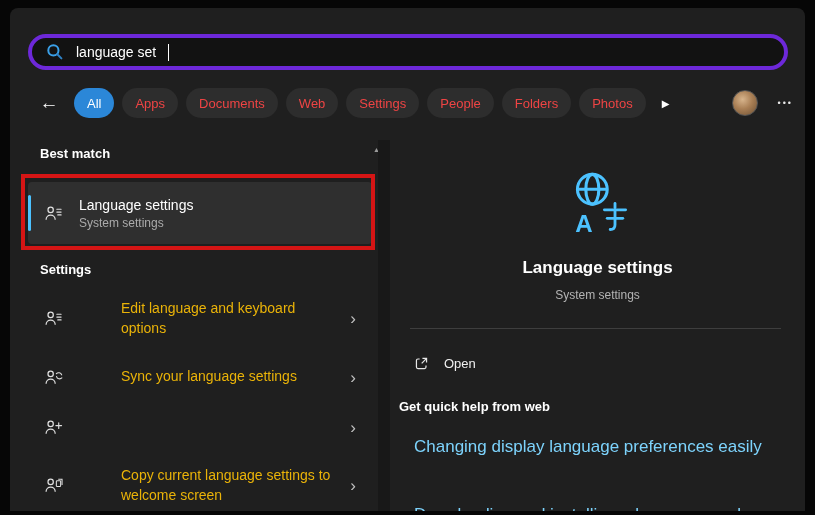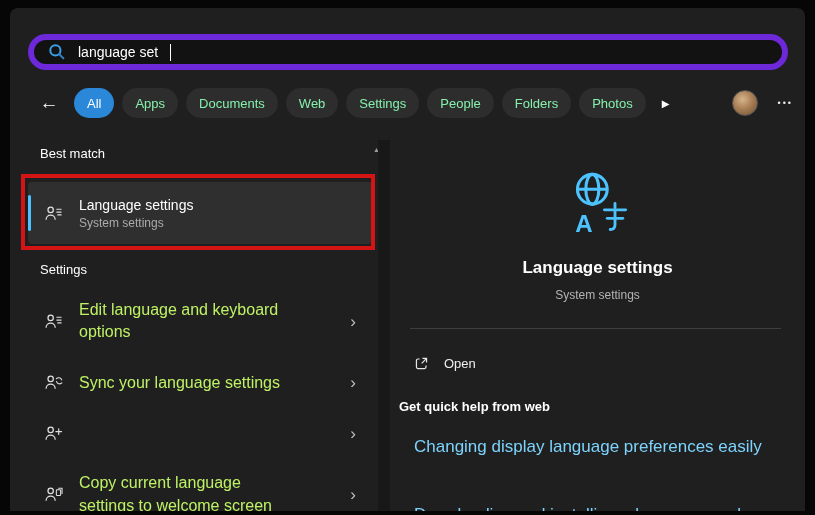--- a/index.html
+++ b/index.html
@@ -5,62 +5,62 @@
   * { margin:0; padding:0; box-sizing:border-box; }
   html,body { background:#000; }
   body { font-family:"Liberation Sans", sans-serif; }
 
   .window { position:relative; width:815px; height:515px; background:#060606; overflow:hidden; }
   .surface { position:absolute; left:10px; top:8px; width:795px; height:503px;
              background:#1f1f1f; border-radius:8px 8px 0 0; overflow:hidden; }
 
   
   .search-bar { position:absolute; left:18px; top:26px; width:760px; height:36px;
-    background:#121212; border:6px solid #6d28d9; border-radius:18px;
+    background:#121212; border:4px solid #6d28d9; border-radius:18px;
     display:flex; align-items:center; padding:0 14px; gap:11px; cursor:text; }
   .s-text { color:#ffffff; font-size:14px; }
   .caret { display:inline-block; width:1px; height:17px; background:#fff; margin-left:1px; }
 
   
   .tabs-row { position:absolute; left:26px; top:78px; right:12px; height:34px;
     display:flex; align-items:center; gap:8px; }
   button { background:none; border:none; font:inherit; color:inherit; cursor:pointer; }
   .back { color:#fff; font-size:19px; width:26px; margin-right:4px; }
   .chip { height:30px; padding:0 13px; border-radius:16px; background:#2d2d2d;
-    color:#86efac; font-size:13px; display:flex; align-items:center; white-space:nowrap; }
+    color:#ef4444; font-size:13px; display:flex; align-items:center; white-space:nowrap; }
   .chip.active { background:#2b87d8; color:#fff; }
   .overflow { color:#fff; font-size:10px; margin-left:8px; }
   .avatar { width:26px; height:26px; border-radius:50%; margin-left:auto;
     background:radial-gradient(circle at 40% 35%, #d7b48c 0%, #a97f55 45%, #6b4f33 100%);
     border:1px solid #555; cursor:pointer; }
   .more { color:#e8e8e8; font-size:9px; letter-spacing:2px; margin-left:12px; }
 
   
   .left-panel { position:absolute; left:10px; top:128px; width:360px; bottom:0; }
-  .sec-header { position:absolute; left:20px; font-weight:400; font-size:13px; color:#fff; }
+  .sec-header { position:absolute; left:20px; font-weight:700; font-size:13px; color:#fff; }
   .sec-header.bm { top:10px; }
   .sec-header.st { top:126px; }
   .scroll-up { position:absolute; right:0; top:10px; font-size:7px; color:#9a9a9a; cursor:pointer; }
 
   .best-match { position:absolute; left:8px; top:46px; width:344px; height:62px;
     background:#2f2f2f; border-radius:4px; display:flex; align-items:center;
     padding:0 16px; gap:16px; cursor:pointer; }
   .best-match::before { content:""; position:absolute; left:0; top:13px; bottom:13px;
     width:3px; border-radius:2px; background:#4cc2ff; }
   .bm-title { color:#fff; font-size:14px; margin-bottom:3px; }
   .bm-sub { color:#ababab; font-size:12px; }
 
   .annotation { position:absolute; left:1px; top:38px; width:354px; height:76px;
     border:4px solid #d51515; pointer-events:none; z-index:6; }
 
   .settings-list { position:absolute; left:8px; top:152px; width:344px;
     display:flex; flex-direction:column; }
   .setting-item { display:flex; align-items:center; gap:16px; padding:11px 16px;
     min-height:44px; border-radius:4px; margin-bottom:6px; cursor:pointer; }
-  .si-label { width:210px; color:#bef264; font-size:16px; line-height:1.4; }
+  .si-label { width:210px; color:#eab308; font-size:14px; line-height:1.4;margin-left:42px; }
   .chev { margin-left:auto; color:#c0c0c0; font-size:17px; line-height:1; }
   .item-icon { display:flex; width:19px; flex:none; }
 
   
   .panel-gap { position:absolute; left:368px; top:132px; width:12px; bottom:0; background:#181818; }
   .right-panel { position:absolute; left:380px; top:128px; right:0; bottom:0; }
   .big-icon { position:absolute; top:32px; left:0; right:0; display:flex; justify-content:center; }
   .p-title { position:absolute; top:122px; left:0; right:0; text-align:center;
     color:#fff; font-size:17px; font-weight:600; }
   .p-sub { position:absolute; top:152px; left:0; right:0; text-align:center;

